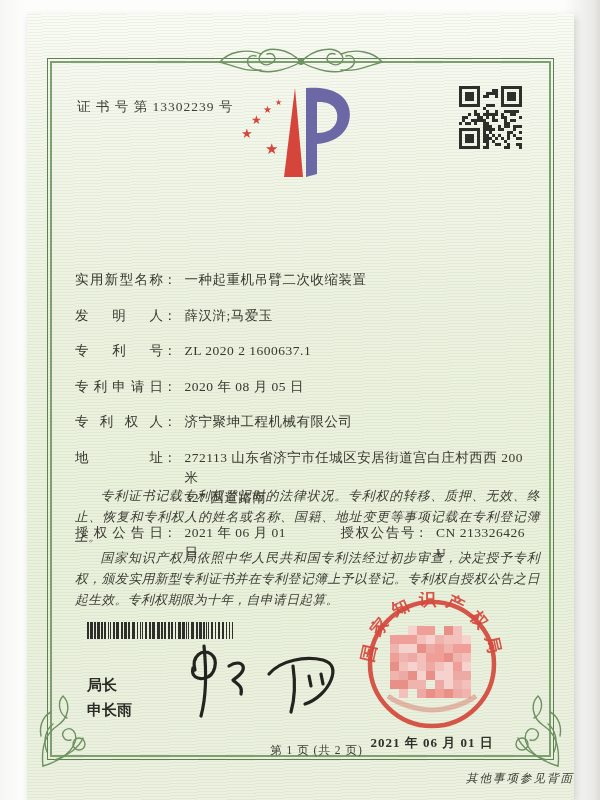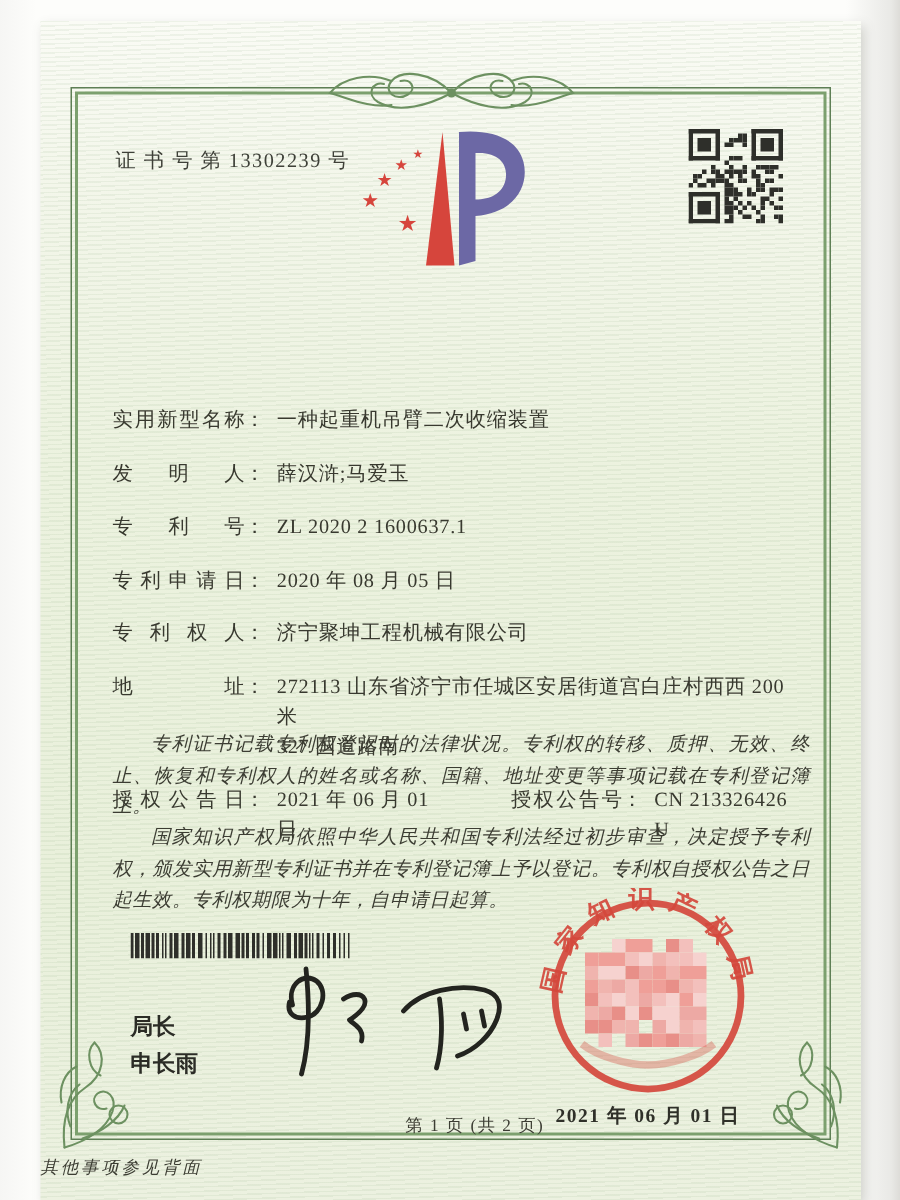--- a/index.html
+++ b/index.html
@@ -57,21 +57,21 @@
   #barcode{position:absolute;left:60px;top:608px;width:148px;height:17px;}
   .director{position:absolute;left:60px;top:658px;font-family:"Liberation Sans","DejaVu Sans",sans-serif;
     font-size:15px;font-weight:700;color:#2b2c26;line-height:25px;}
   #signature{position:absolute;left:150px;top:622px;}
 
   #seal{position:absolute;left:325px;top:578px;width:160px;text-align:center;}
   .seal-date{font-size:13px;font-weight:700;color:#2f3029;letter-spacing:1px;margin-top:-12px;}
 
   .page-info{position:absolute;left:0;top:729px;width:100%;text-align:center;
     font-size:11.5px;color:#3c3d33;letter-spacing:1px;padding-left:16px;}
-  .back-note{position:absolute;left:0;top:757px;width:100%;text-align:left;
+  .back-note{position:absolute;left:0;top:757px;width:100%;text-align:right;
     font-size:11.5px;font-style:italic;color:#3c3d33;letter-spacing:2px;}
 </style>
 </head>
 <body>
 
 <div id="photo">
   <div id="paper">
 
     <div class="frame">
       <div class="frame-inner"></div>

